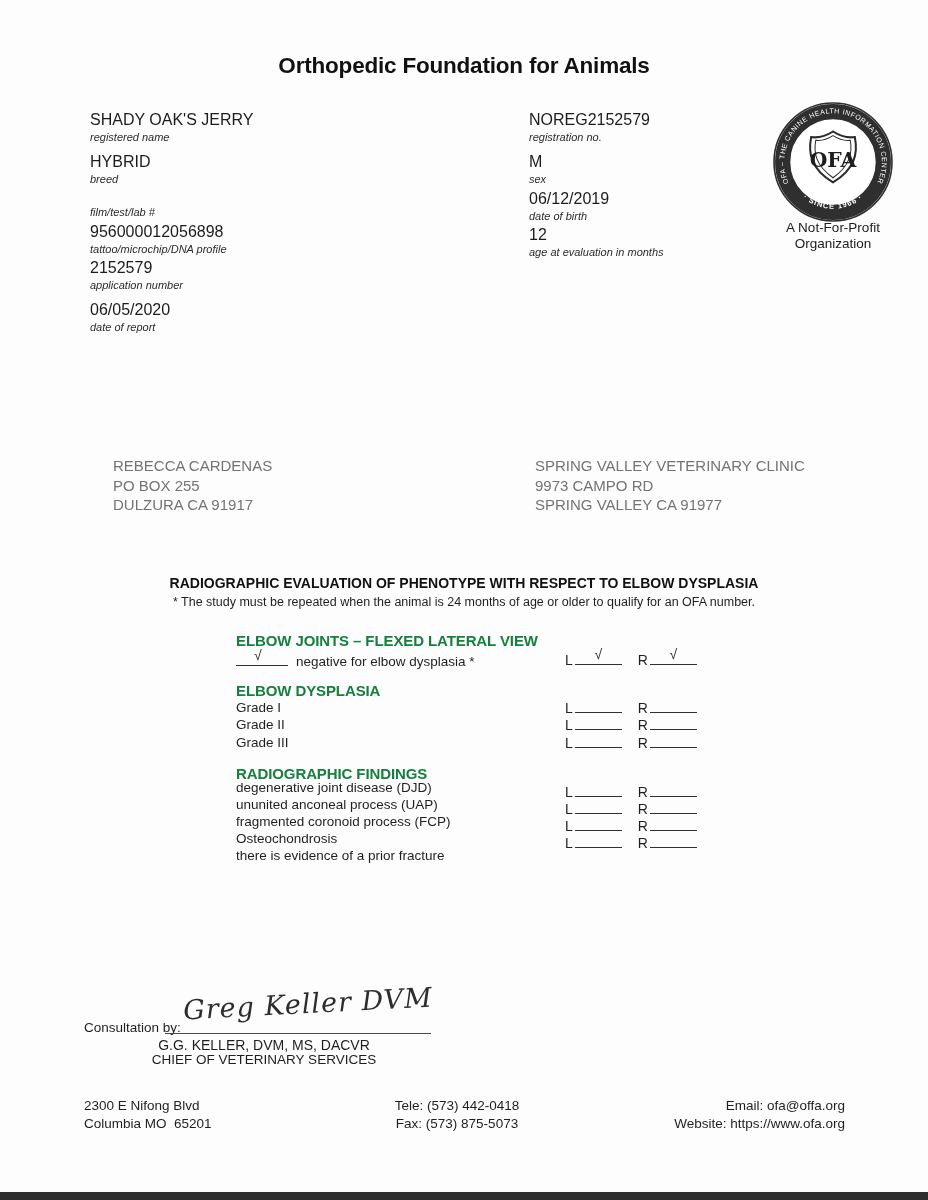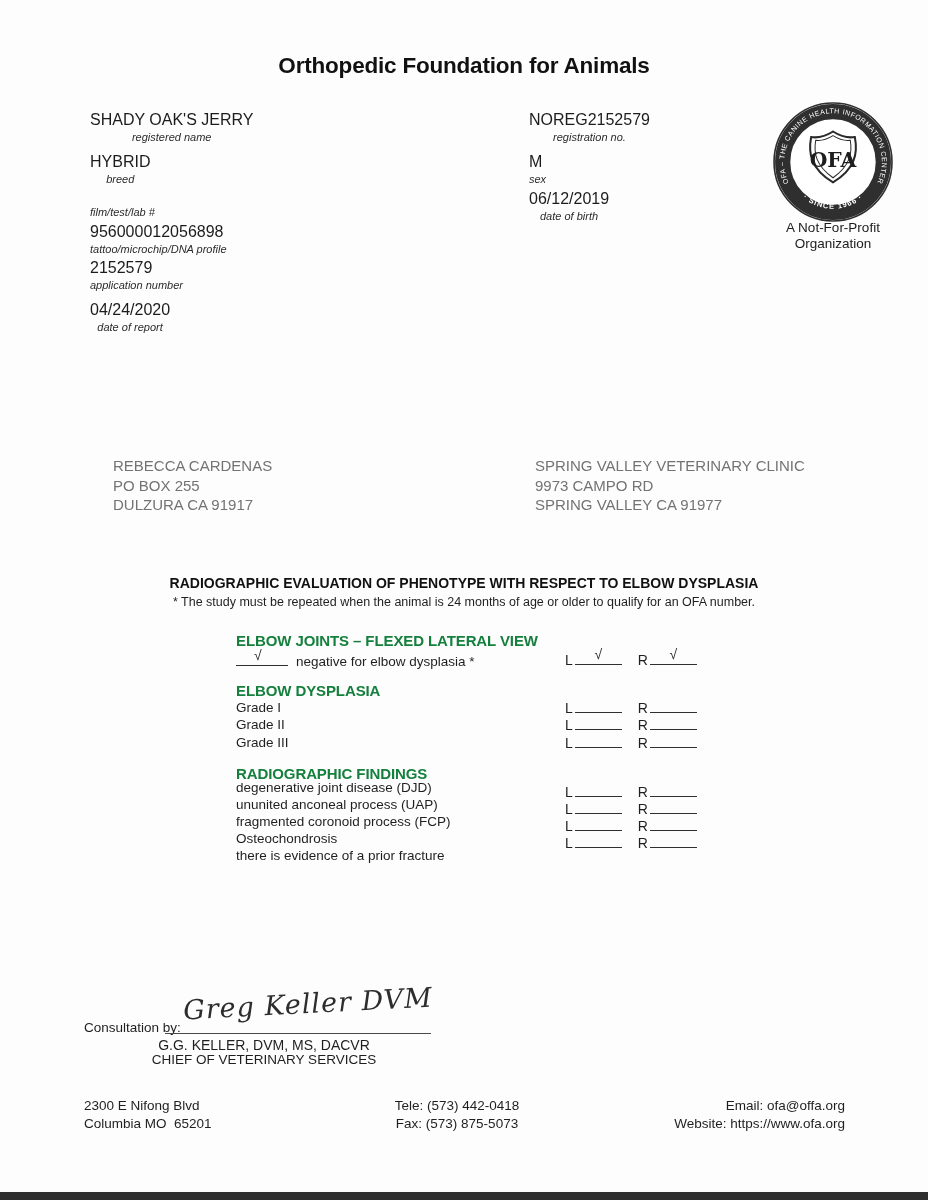--- a/index.html
+++ b/index.html
@@ -6,21 +6,21 @@
   .page{
     position:relative;width:928px;height:1200px;background:#fdfdfd;
     font-family:"Liberation Sans", sans-serif;color:#1f1f1f;overflow:hidden;
     margin:0 auto;
   }
   .abs{position:absolute;}
   
   .title{left:0;right:0;top:51px;text-align:center;font-weight:bold;font-size:22.5px;line-height:29px;letter-spacing:-0.2px;color:#111;}
   
   .fval{font-size:16px;line-height:19px;color:#1c1c1c;}
-  .flab{font-size:11px;line-height:13px;font-style:italic;color:#2b2b2b;margin-top:2px;text-align:center;}
+  .flab{font-size:11px;line-height:13px;font-style:italic;color:#2b2b2b;margin-top:2px;}
   
   .seal{left:772px;top:101px;}
   .seal-caption{left:750px;top:220px;width:166px;text-align:center;font-size:13.5px;line-height:16px;color:#1c1c1c;}
   
   .addr{font-size:15px;line-height:19.5px;color:#737373;}
   
   .eval-heading{left:0;right:0;top:575px;text-align:center;font-weight:bold;font-size:14px;color:#111;}
   .eval-note{left:0;right:0;top:595px;text-align:center;font-size:12.5px;color:#1f1f1f;}
   .sechead{left:236px;font-weight:bold;font-size:15px;letter-spacing:-0.1px;color:#15803d;}
   .row{left:236px;font-size:13.5px;line-height:15px;color:#1f1f1f;white-space:nowrap;}
@@ -67,35 +67,39 @@
   </div>
   <div class="abs" style="left:90px;top:222px;">
     <div class="fval">956000012056898</div>
     <div class="flab">tattoo/microchip/DNA profile</div>
   </div>
   <div class="abs" style="left:90px;top:258px;">
     <div class="fval">2152579</div>
     <div class="flab">application number</div>
   </div>
   <div class="abs" style="left:90px;top:300px;">
-    <div class="fval">04/24/2020</div>
+    <div class="fval">06/05/2020</div>
     <div class="flab">date of report</div>
   </div>
 
   <div class="abs" style="left:529px;top:110px;">
     <div class="fval">NOREG2152579</div>
     <div class="flab">registration no.</div>
   </div>
   <div class="abs" style="left:529px;top:152px;">
     <div class="fval">M</div>
     <div class="flab">sex</div>
   </div>
   <div class="abs" style="left:529px;top:189px;">
     <div class="fval">06/12/2019</div>
     <div class="flab">date of birth</div>
+  </div>
+  <div class="abs" style="left:529px;top:225px;">
+    <div class="fval">12</div>
+    <div class="flab">age at evaluation in months</div>
   </div>
 
   <svg class="abs seal" width="122" height="122" viewBox="0 0 120 120">
     <defs>
       <path id="arcTop" d="M 18.4,84 A 48,48 0 1 1 101.6,84" fill="none"></path>
       <path id="arcBot" d="M 27.5,92.5 A 46,46 0 0 0 92.5,92.5" fill="none"></path>
     </defs>
     <circle cx="60" cy="60" r="58" fill="#ffffff" stroke="#2f2f2f" stroke-width="1.6"></circle>
     <circle cx="60" cy="60" r="49.5" fill="none" stroke="#2f2f2f" stroke-width="15"></circle>
     <text font-size="6.9" fill="#ffffff" letter-spacing="0.5" font-family="Liberation Sans, sans-serif">

